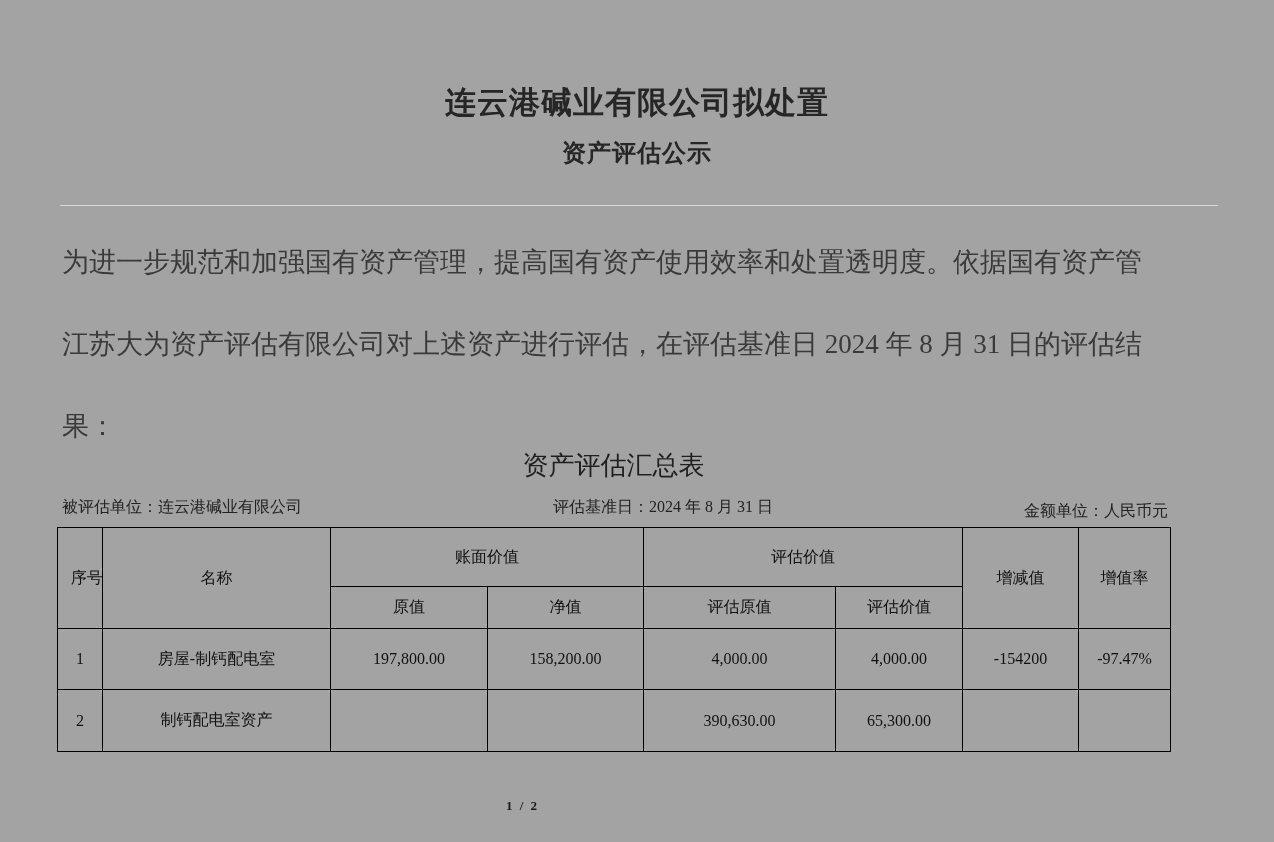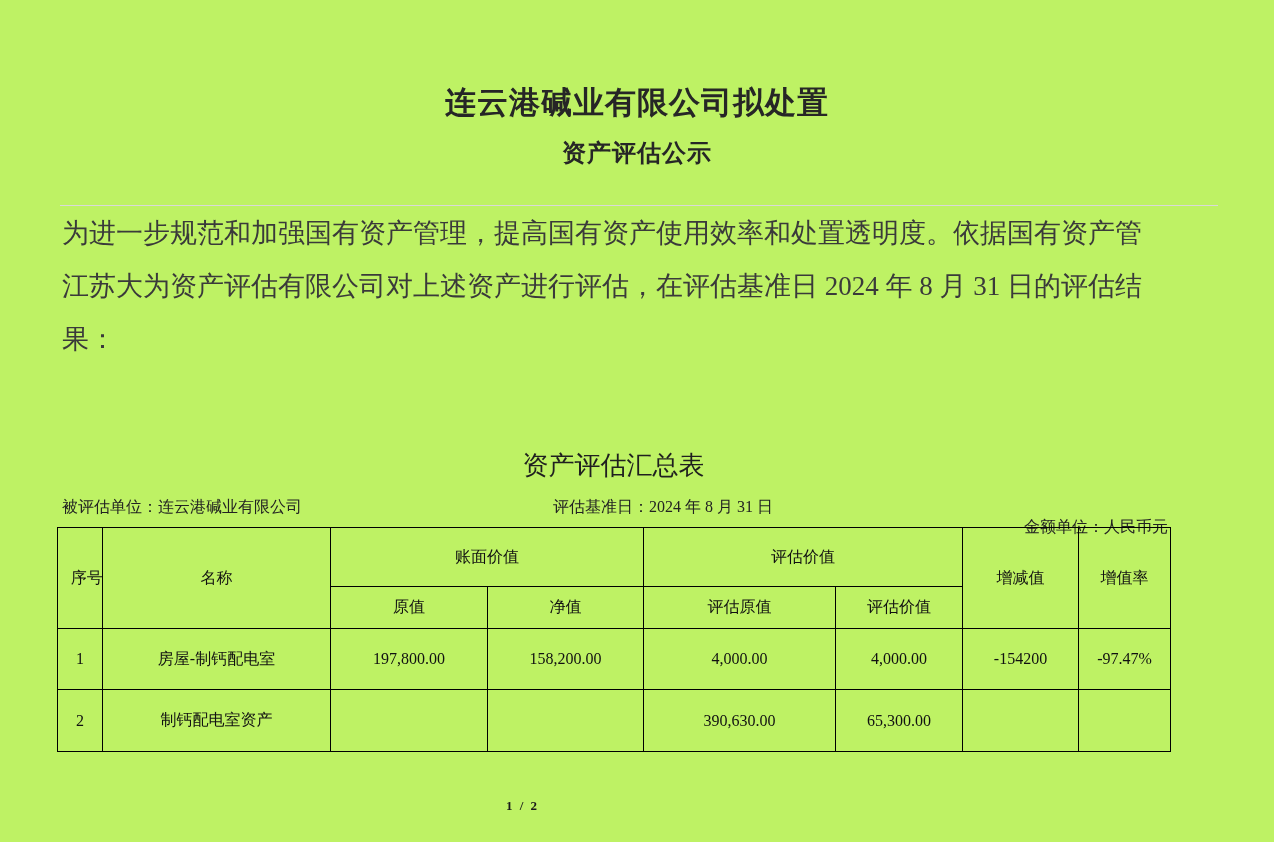--- a/index.html
+++ b/index.html
@@ -1,36 +1,36 @@
 <!DOCTYPE html>
 <html><head>
 <meta charset="utf-8">
 <style>
   html,body{margin:0;padding:0;background:#fff;}
-  .page{position:relative;width:1274px;height:842px;background:#bef264;overflow:hidden;
+  .page{position:relative;width:1274px;height:842px;background:#a3a3a3;overflow:hidden;
         font-family:"Liberation Serif","DejaVu Serif",serif;color:#333;}
   
   .title-block{position:absolute;top:78px;left:0;width:1274px;text-align:center;
                font-weight:bold;color:#262626;}
   .title-line1{font-size:31px;line-height:50px;letter-spacing:1px;white-space:nowrap;}
   .title-line2{font-size:24px;line-height:50px;letter-spacing:1px;white-space:nowrap;}
   
   .divider{position:absolute;top:205px;left:60px;width:1158px;height:1px;background:#d9d9d9;}
   
   .paragraph{position:absolute;top:207px;left:62px;width:1105px;font-size:27px;color:#3a3a3a;}
-  .paragraph .pline{height:53px;line-height:53px;white-space:nowrap;}
+  .paragraph .pline{height:53px;line-height:53px;white-space:nowrap;margin-top:29px;}
   
   .summary-title{position:absolute;top:449px;left:57px;width:1113px;text-align:center;
                  font-size:26px;line-height:34px;font-weight:normal;color:#1f1f1f;white-space:nowrap;}
   
   .meta-line{position:absolute;top:497px;left:57px;width:1113px;display:flex;
              justify-content:space-between;align-items:flex-start;font-size:16px;color:#222;gap:12px;}
   .meta-left{margin-left:5px;white-space:nowrap;}
   .meta-center{white-space:nowrap;}
-  .meta-right{position:relative;top:20px;margin-right:2px;white-space:nowrap;}
+  .meta-right{position:relative;top:4px;margin-right:2px;white-space:nowrap;}
   
   .summary-table{position:absolute;top:527px;left:57px;border-collapse:collapse;
                  table-layout:fixed;width:1113px;font-size:16px;color:#111;}
   .summary-table td{border:1px solid #000;padding:0;text-align:center;vertical-align:middle;
                     overflow:hidden;white-space:nowrap;}
   .hr1{height:59px;}
   .hr2{height:42px;}
   .dr1{height:61px;}
   .dr2{height:62px;}
   .stack{width:1.15em;margin:0 auto;word-break:break-all;line-height:30px;text-align:center;}

